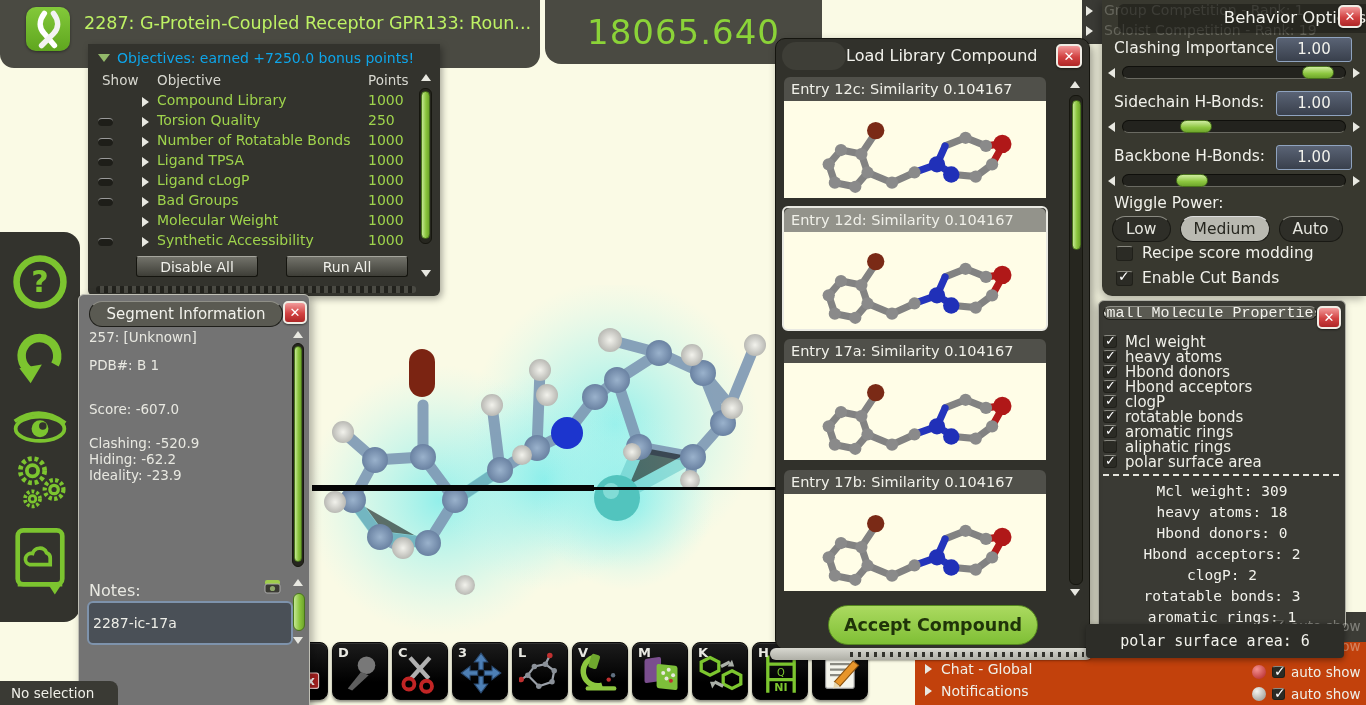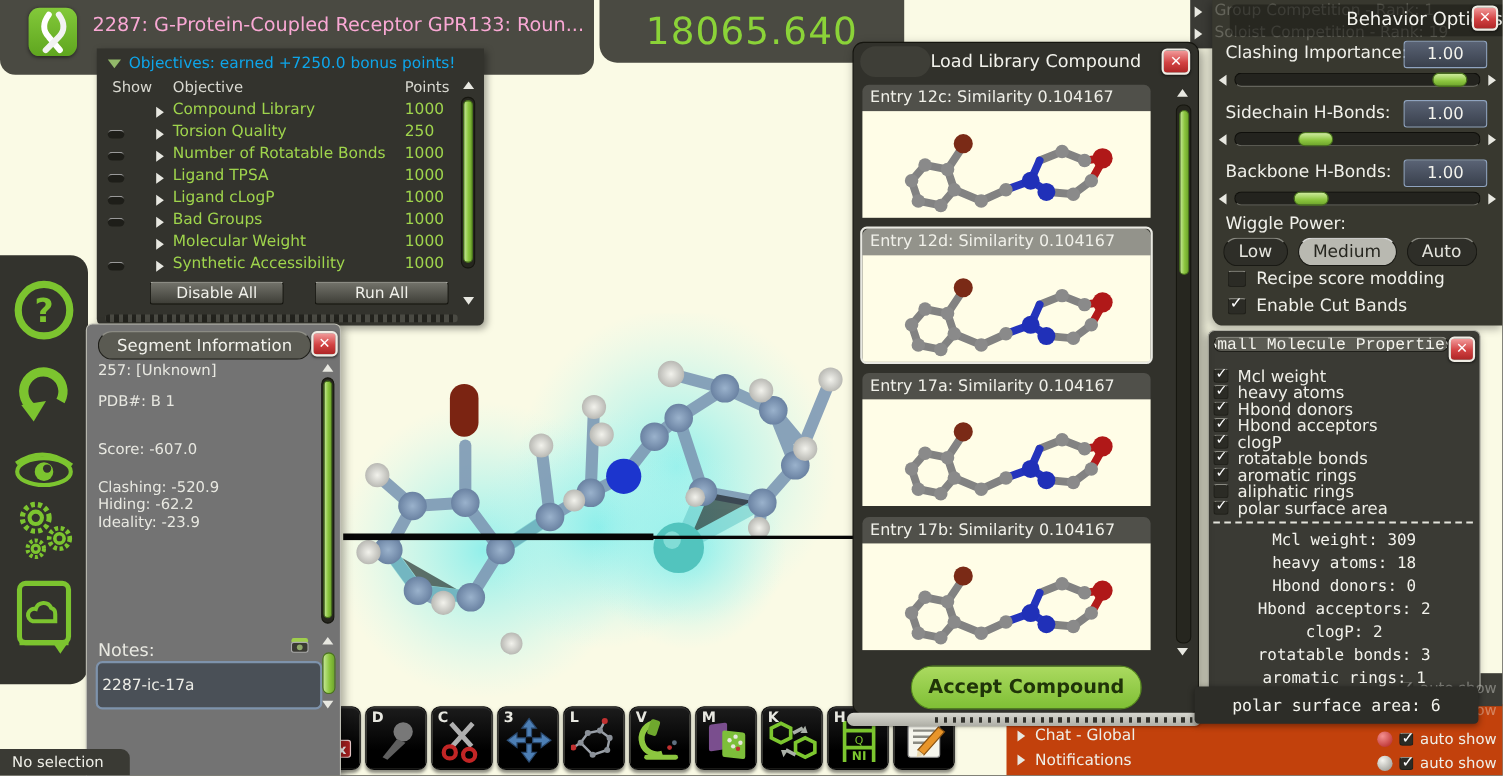--- a/index.html
+++ b/index.html
@@ -18,22 +18,22 @@
 .tri-dn{width:0;height:0;border-left:5px solid transparent;border-right:5px solid transparent;border-top:7px solid #E8E8E1;}
 .strack{background:#26261F;border-radius:6px;border:1px solid #16160F;}
 .gthumb{background:linear-gradient(90deg,#C4E794,#8CC63F 55%,#6FA62C);border-radius:6px;border:1px solid #49731C;}
 .cb{background:#2B2B25;border:1px solid #20201A;border-top:1px solid #8A8A82;border-radius:3px;position:relative;}
 .cb.on::after{content:"✓";position:absolute;left:1px;top:-4px;color:#FFF;font-size:14px;font-weight:bold;}
 .graybtn{background:linear-gradient(#72726A,#3E3E37);border:1px solid #15150F;border-top-color:#A5A59D;
   border-radius:3px;color:#F0F0EA;font-size:14px;display:flex;align-items:center;justify-content:center;cursor:pointer;}
 
 #titlebar{left:0;top:0;width:540px;height:68px;background:#4A4A42;border-radius:0 0 14px 14px;z-index:4;}
 #ribbon{left:26px;top:7px;width:44px;height:44px;border-radius:10px;background:linear-gradient(#83C93A,#5FA61F);box-shadow:0 1px 3px rgba(0,0,0,.4);}
-#ptitle{left:84px;top:13px;font-size:17.5px;color:#f9a8d4;white-space:nowrap;}
-#scorebox{left:545px;top:0;width:277px;height:57px;background:#4A4A42;border-radius:0 0 16px 16px;z-index:3;
+#ptitle{left:84px;top:13px;font-size:17.5px;color:#bef264;white-space:nowrap;}
+#scorebox{left:545px;top:0;width:277px;height:64px;background:#4A4A42;border-radius:0 0 16px 16px;z-index:3;
   display:flex;align-items:center;justify-content:center;}
 #scoreval{font-size:34px;color:#8BD338;letter-spacing:1px;}
 
 #objpanel{left:88px;top:44px;width:352px;height:252px;background:#33332D;border-radius:0 0 6px 6px;z-index:4;}
 #objhead{left:10px;top:6px;font-size:14px;color:#0ea5e9;display:flex;align-items:center;gap:7px;}
 #objhead .hdr-tri{width:0;height:0;border-left:6px solid transparent;border-right:6px solid transparent;border-top:8px solid #93B96A;}
 .objcol{top:28px;font-size:13.5px;color:#D8D8D0;}
 #obj-rows{left:0;top:48px;right:24px;}
 .obj-row{position:relative;height:20px;}
 .obj-pill{position:absolute;left:10px;top:6px;width:15px;height:8px;border-radius:4px;background:#1E1E19;border-top:1px solid #999;}

